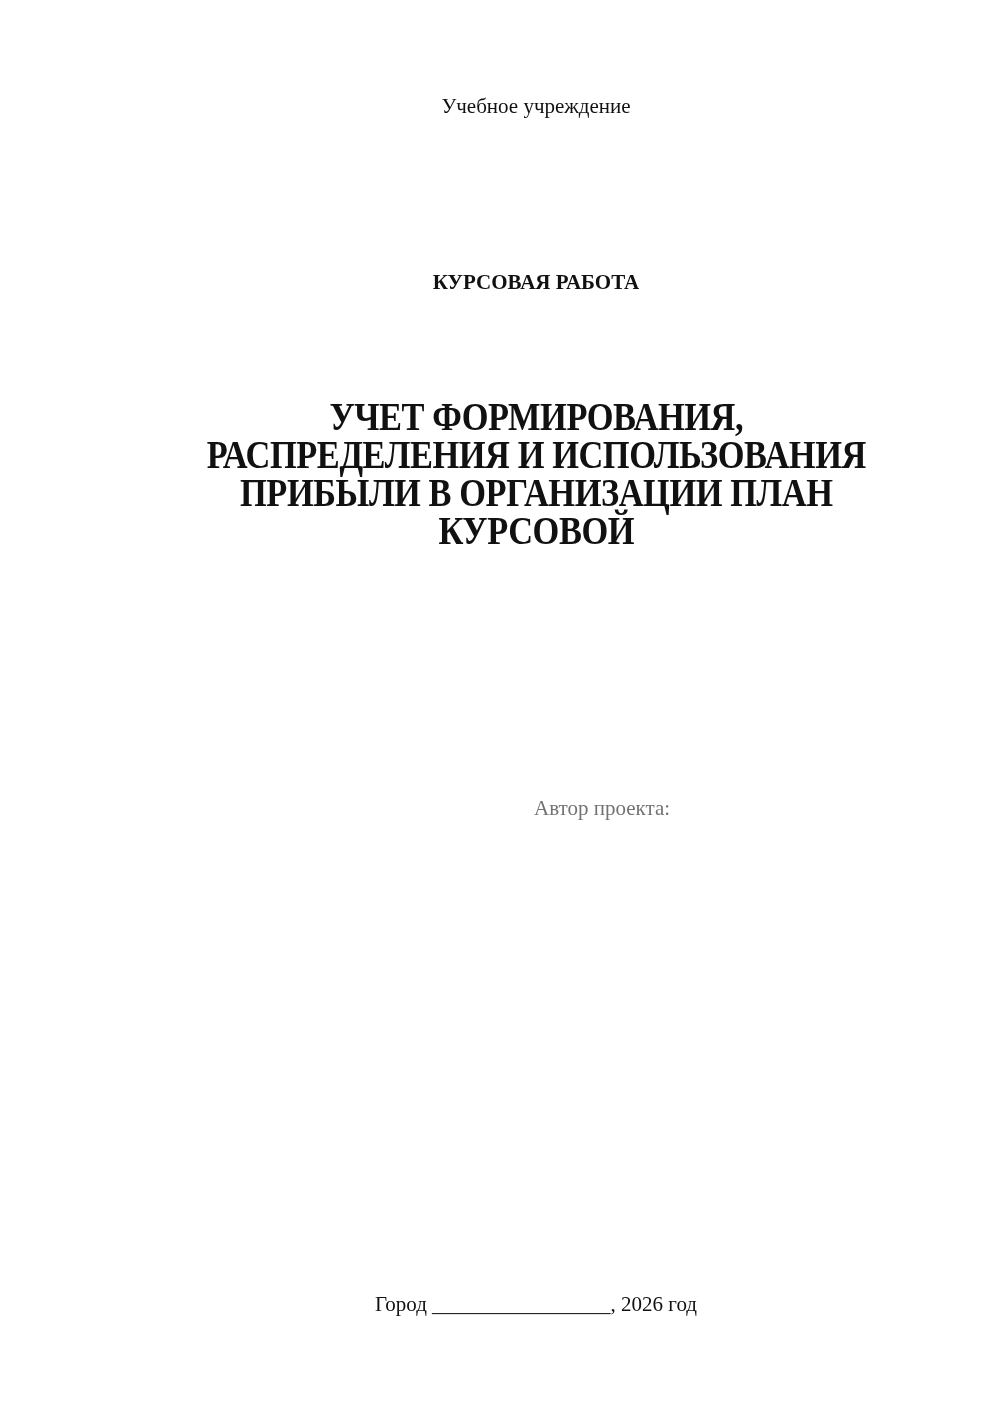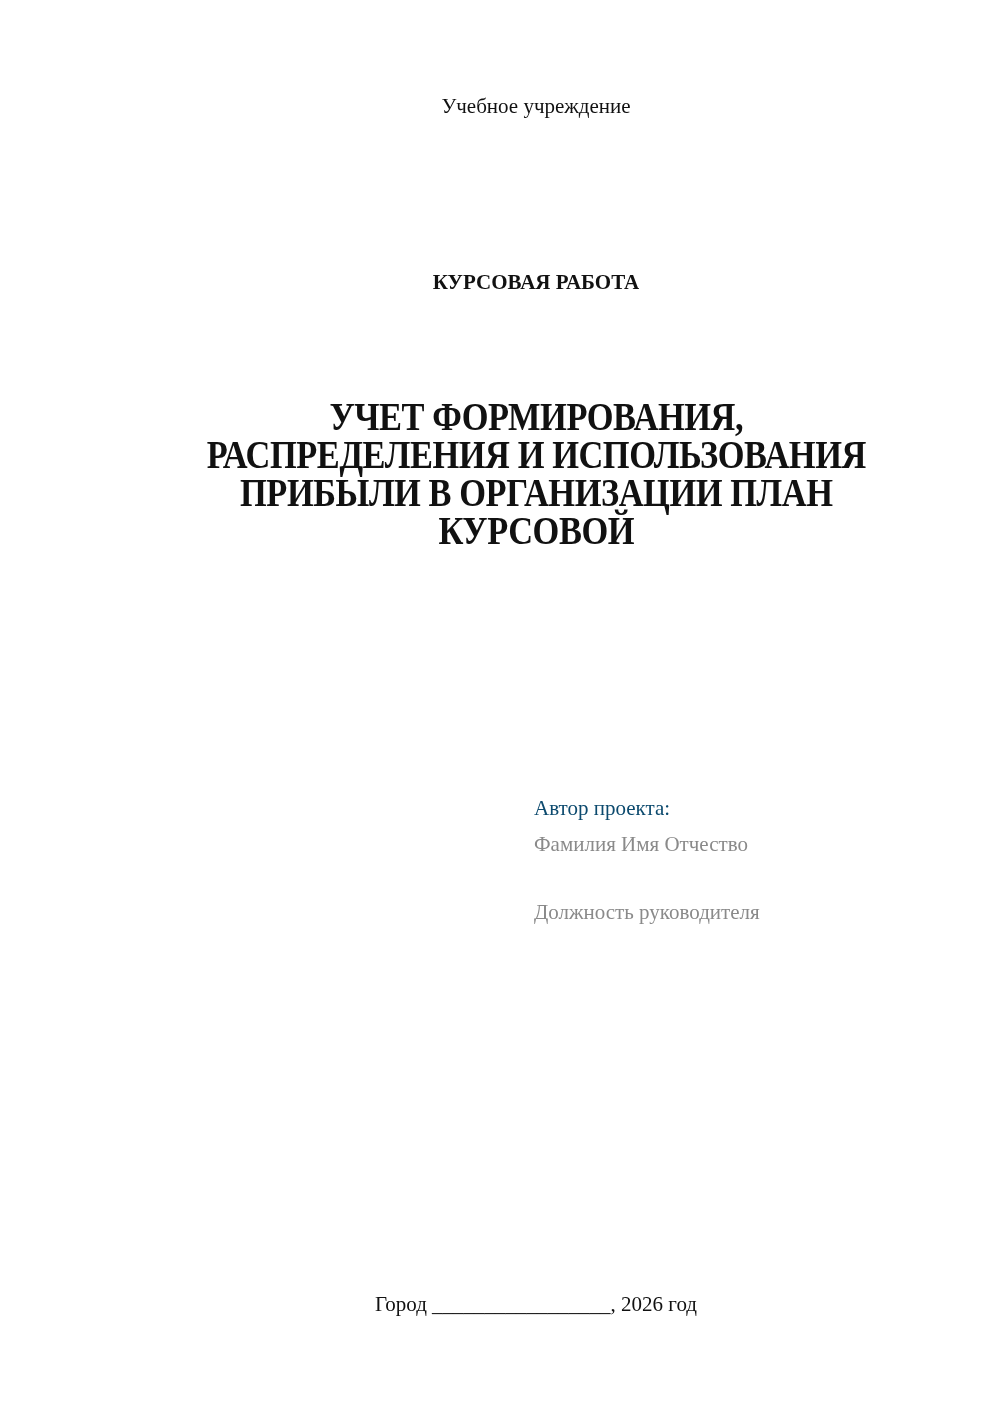--- a/index.html
+++ b/index.html
@@ -62,21 +62,21 @@
       display: block;
     }
     .people {
       position: absolute;
       left: 534px;
       top: 790px;
       font-size: 21px;
       line-height: 36px;
     }
     .label {
-      color: #0c4a6e;
+      color: #737373;
       display: block;
     }
     .placeholder {
       color: #8a8a8a;
       display: block;
     }
     .gap {
       height: 32px;
     }
     .footer {
@@ -102,20 +102,18 @@
     <div class="title">
       <span class="title-line">УЧЕТ ФОРМИРОВАНИЯ,</span>
       <span class="title-line">РАСПРЕДЕЛЕНИЯ И ИСПОЛЬЗОВАНИЯ</span>
       <span class="title-line">ПРИБЫЛИ В ОРГАНИЗАЦИИ ПЛАН</span>
       <span class="title-line">КУРСОВОЙ</span>
     </div>
   </div>
 
   <div class="people">
     <span class="label">Автор проекта:</span>
-    <span class="placeholder">Фамилия Имя Отчество</span>
     <div class="gap"></div>
-    <span class="placeholder">Должность руководителя</span>
   </div>
 
   <div class="footer">Город _________________, 2026 год</div>
 
 </div>
 
 </body></html>

